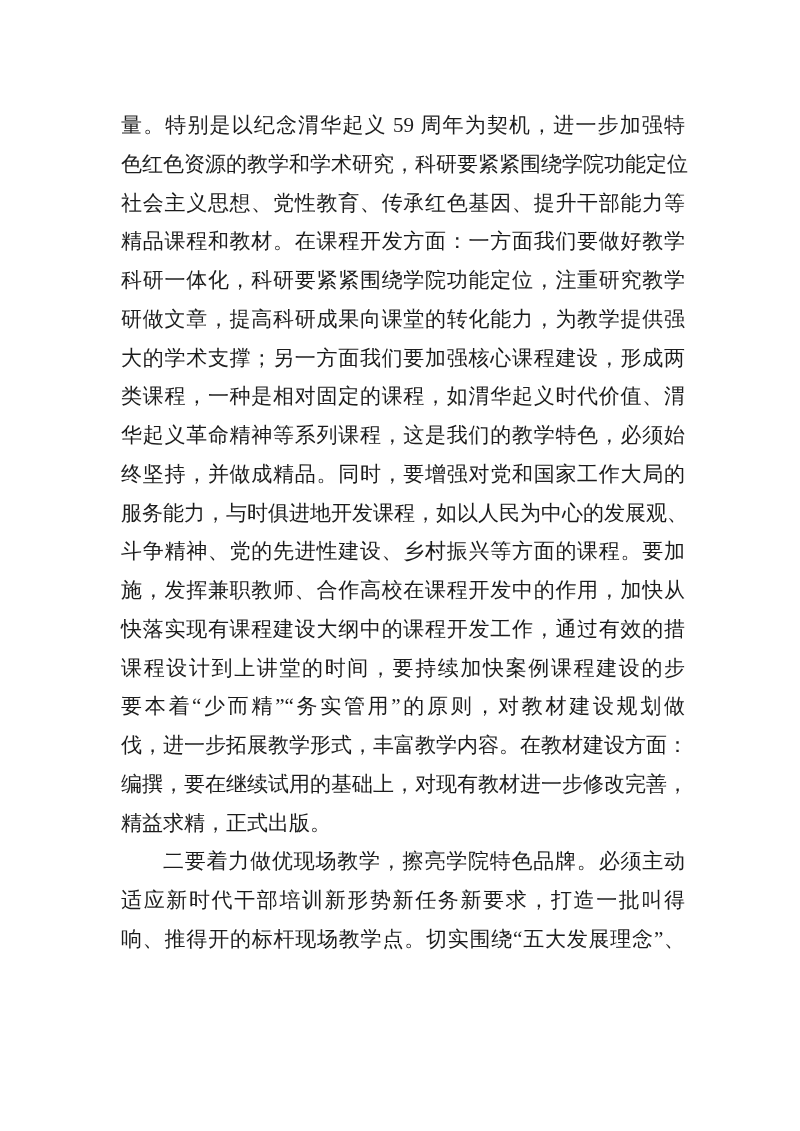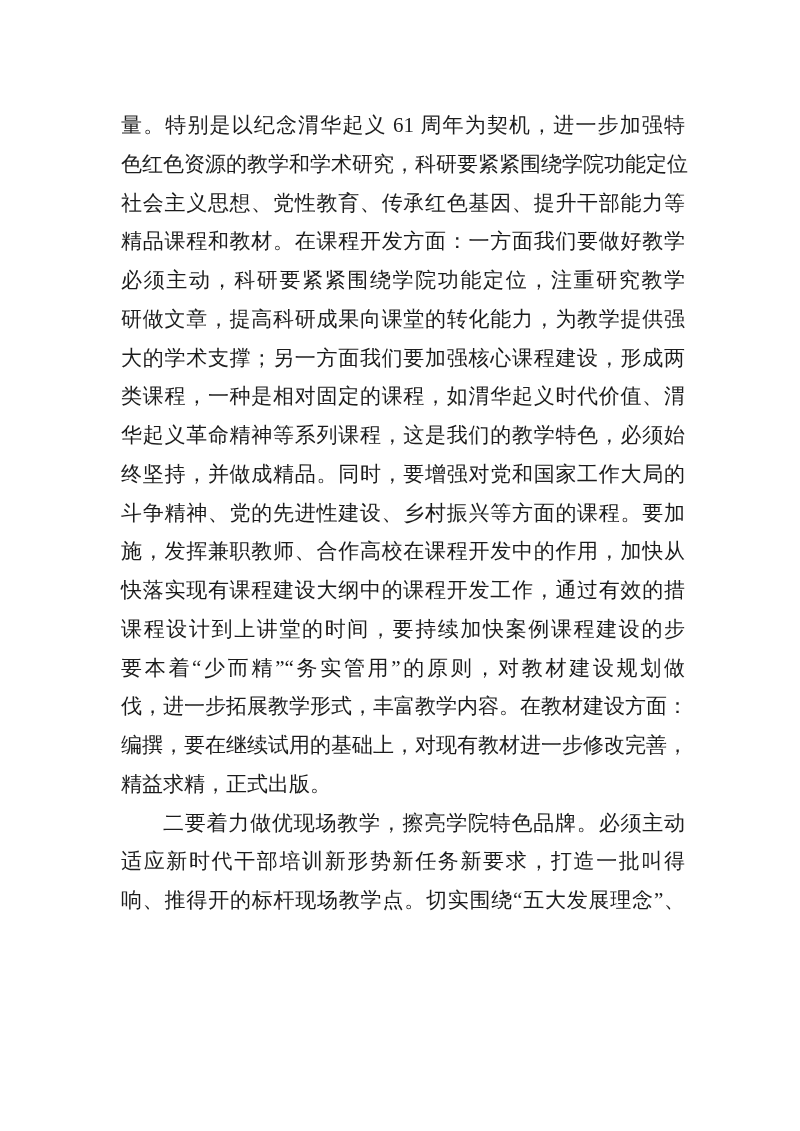--- a/index.html
+++ b/index.html
@@ -40,30 +40,31 @@
   .line.indent {
     text-indent: 42px;
   }
 </style>
 </head>
 <body>
 
 <div class="page">
   <div class="text-block">
 
-    <div class="line">量。特别是以纪念渭华起义 61 周年为契机，进一步加强特</div>
+    <div class="line">量。特别是以纪念渭华起义 59 周年为契机，进一步加强特</div>
     <div class="line">色红色资源的教学和学术研究，科研要紧紧围绕学院功能定位</div>
     <div class="line">社会主义思想、党性教育、传承红色基因、提升干部能力等</div>
     <div class="line">精品课程和教材。在课程开发方面：一方面我们要做好教学</div>
-    <div class="line">必须主动，科研要紧紧围绕学院功能定位，注重研究教学</div>
+    <div class="line">科研一体化，科研要紧紧围绕学院功能定位，注重研究教学</div>
     <div class="line">研做文章，提高科研成果向课堂的转化能力，为教学提供强</div>
     <div class="line">大的学术支撑；另一方面我们要加强核心课程建设，形成两</div>
     <div class="line">类课程，一种是相对固定的课程，如渭华起义时代价值、渭</div>
     <div class="line">华起义革命精神等系列课程，这是我们的教学特色，必须始</div>
     <div class="line">终坚持，并做成精品。同时，要增强对党和国家工作大局的</div>
+    <div class="line">服务能力，与时俱进地开发课程，如以人民为中心的发展观、</div>
     <div class="line">斗争精神、党的先进性建设、乡村振兴等方面的课程。要加</div>
     <div class="line">施，发挥兼职教师、合作高校在课程开发中的作用，加快从</div>
     <div class="line">快落实现有课程建设大纲中的课程开发工作，通过有效的措</div>
     <div class="line">课程设计到上讲堂的时间，要持续加快案例课程建设的步</div>
     <div class="line">要本着“少而精”“务实管用”的原则，对教材建设规划做</div>
     <div class="line">伐，进一步拓展教学形式，丰富教学内容。在教材建设方面：</div>
     <div class="line">编撰，要在继续试用的基础上，对现有教材进一步修改完善，</div>
     <div class="line last-line">精益求精，正式出版。</div>
 
     <div class="line indent">二要着力做优现场教学，擦亮学院特色品牌。必须主动</div>

